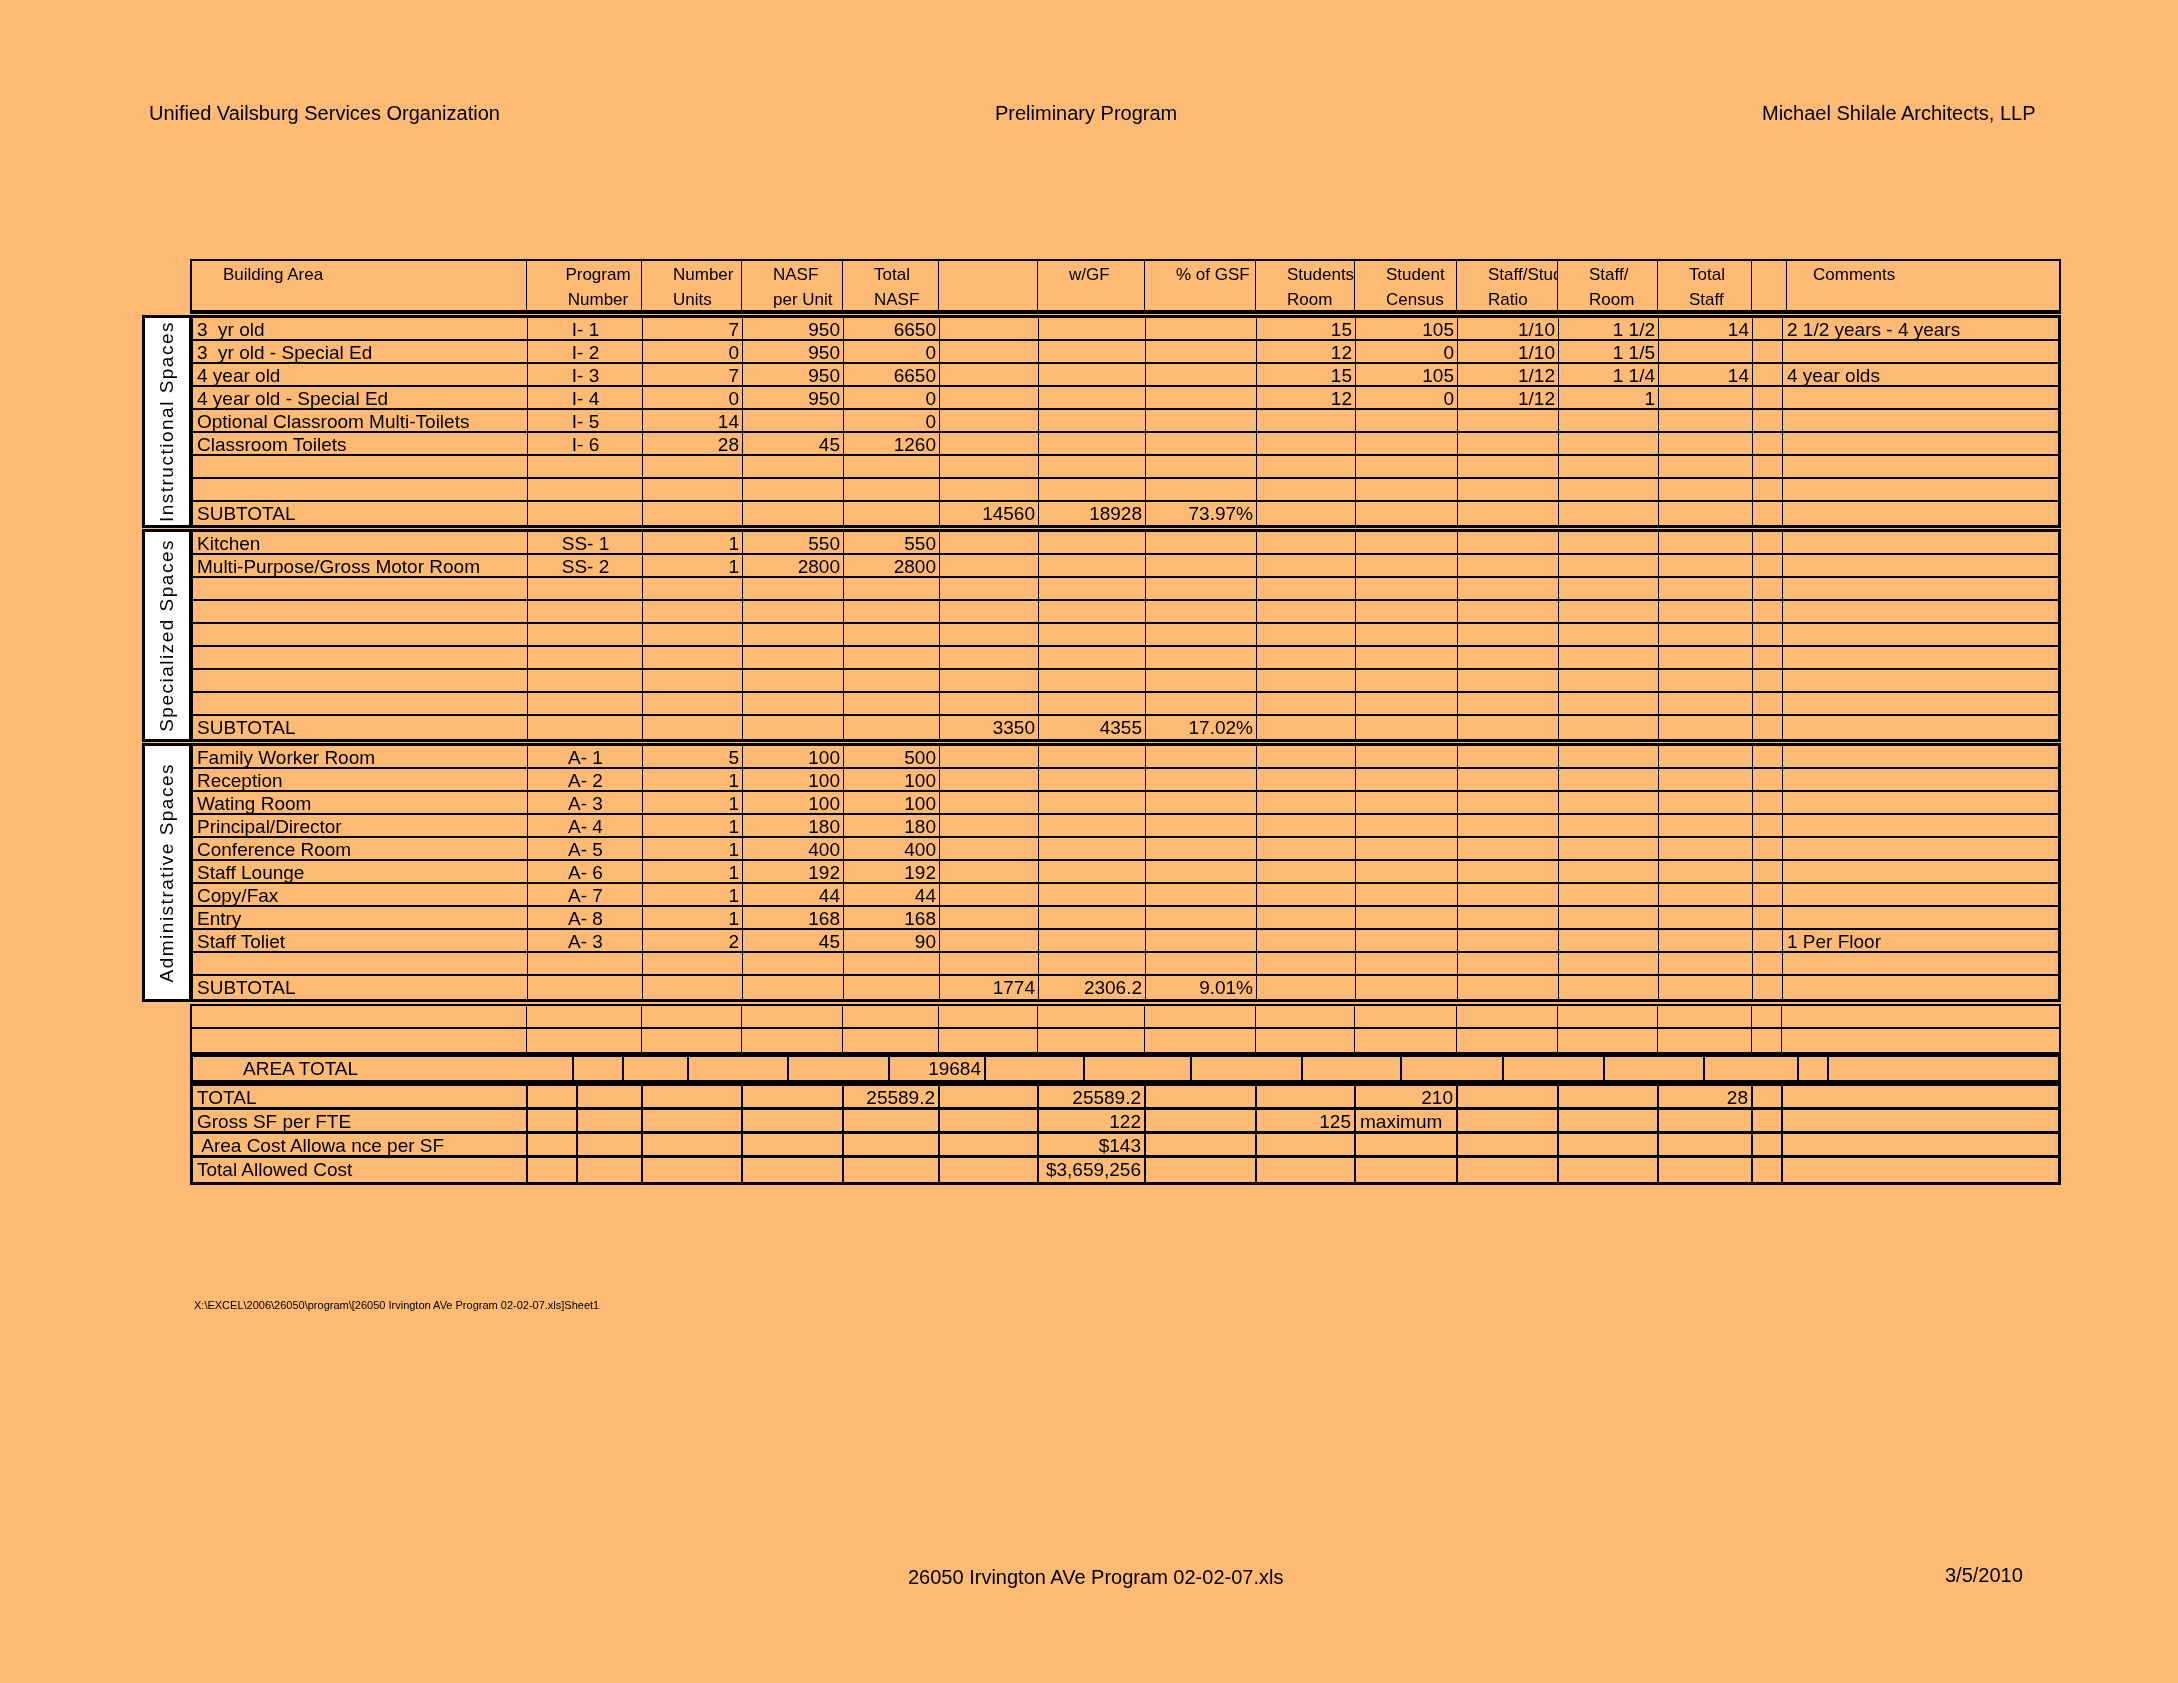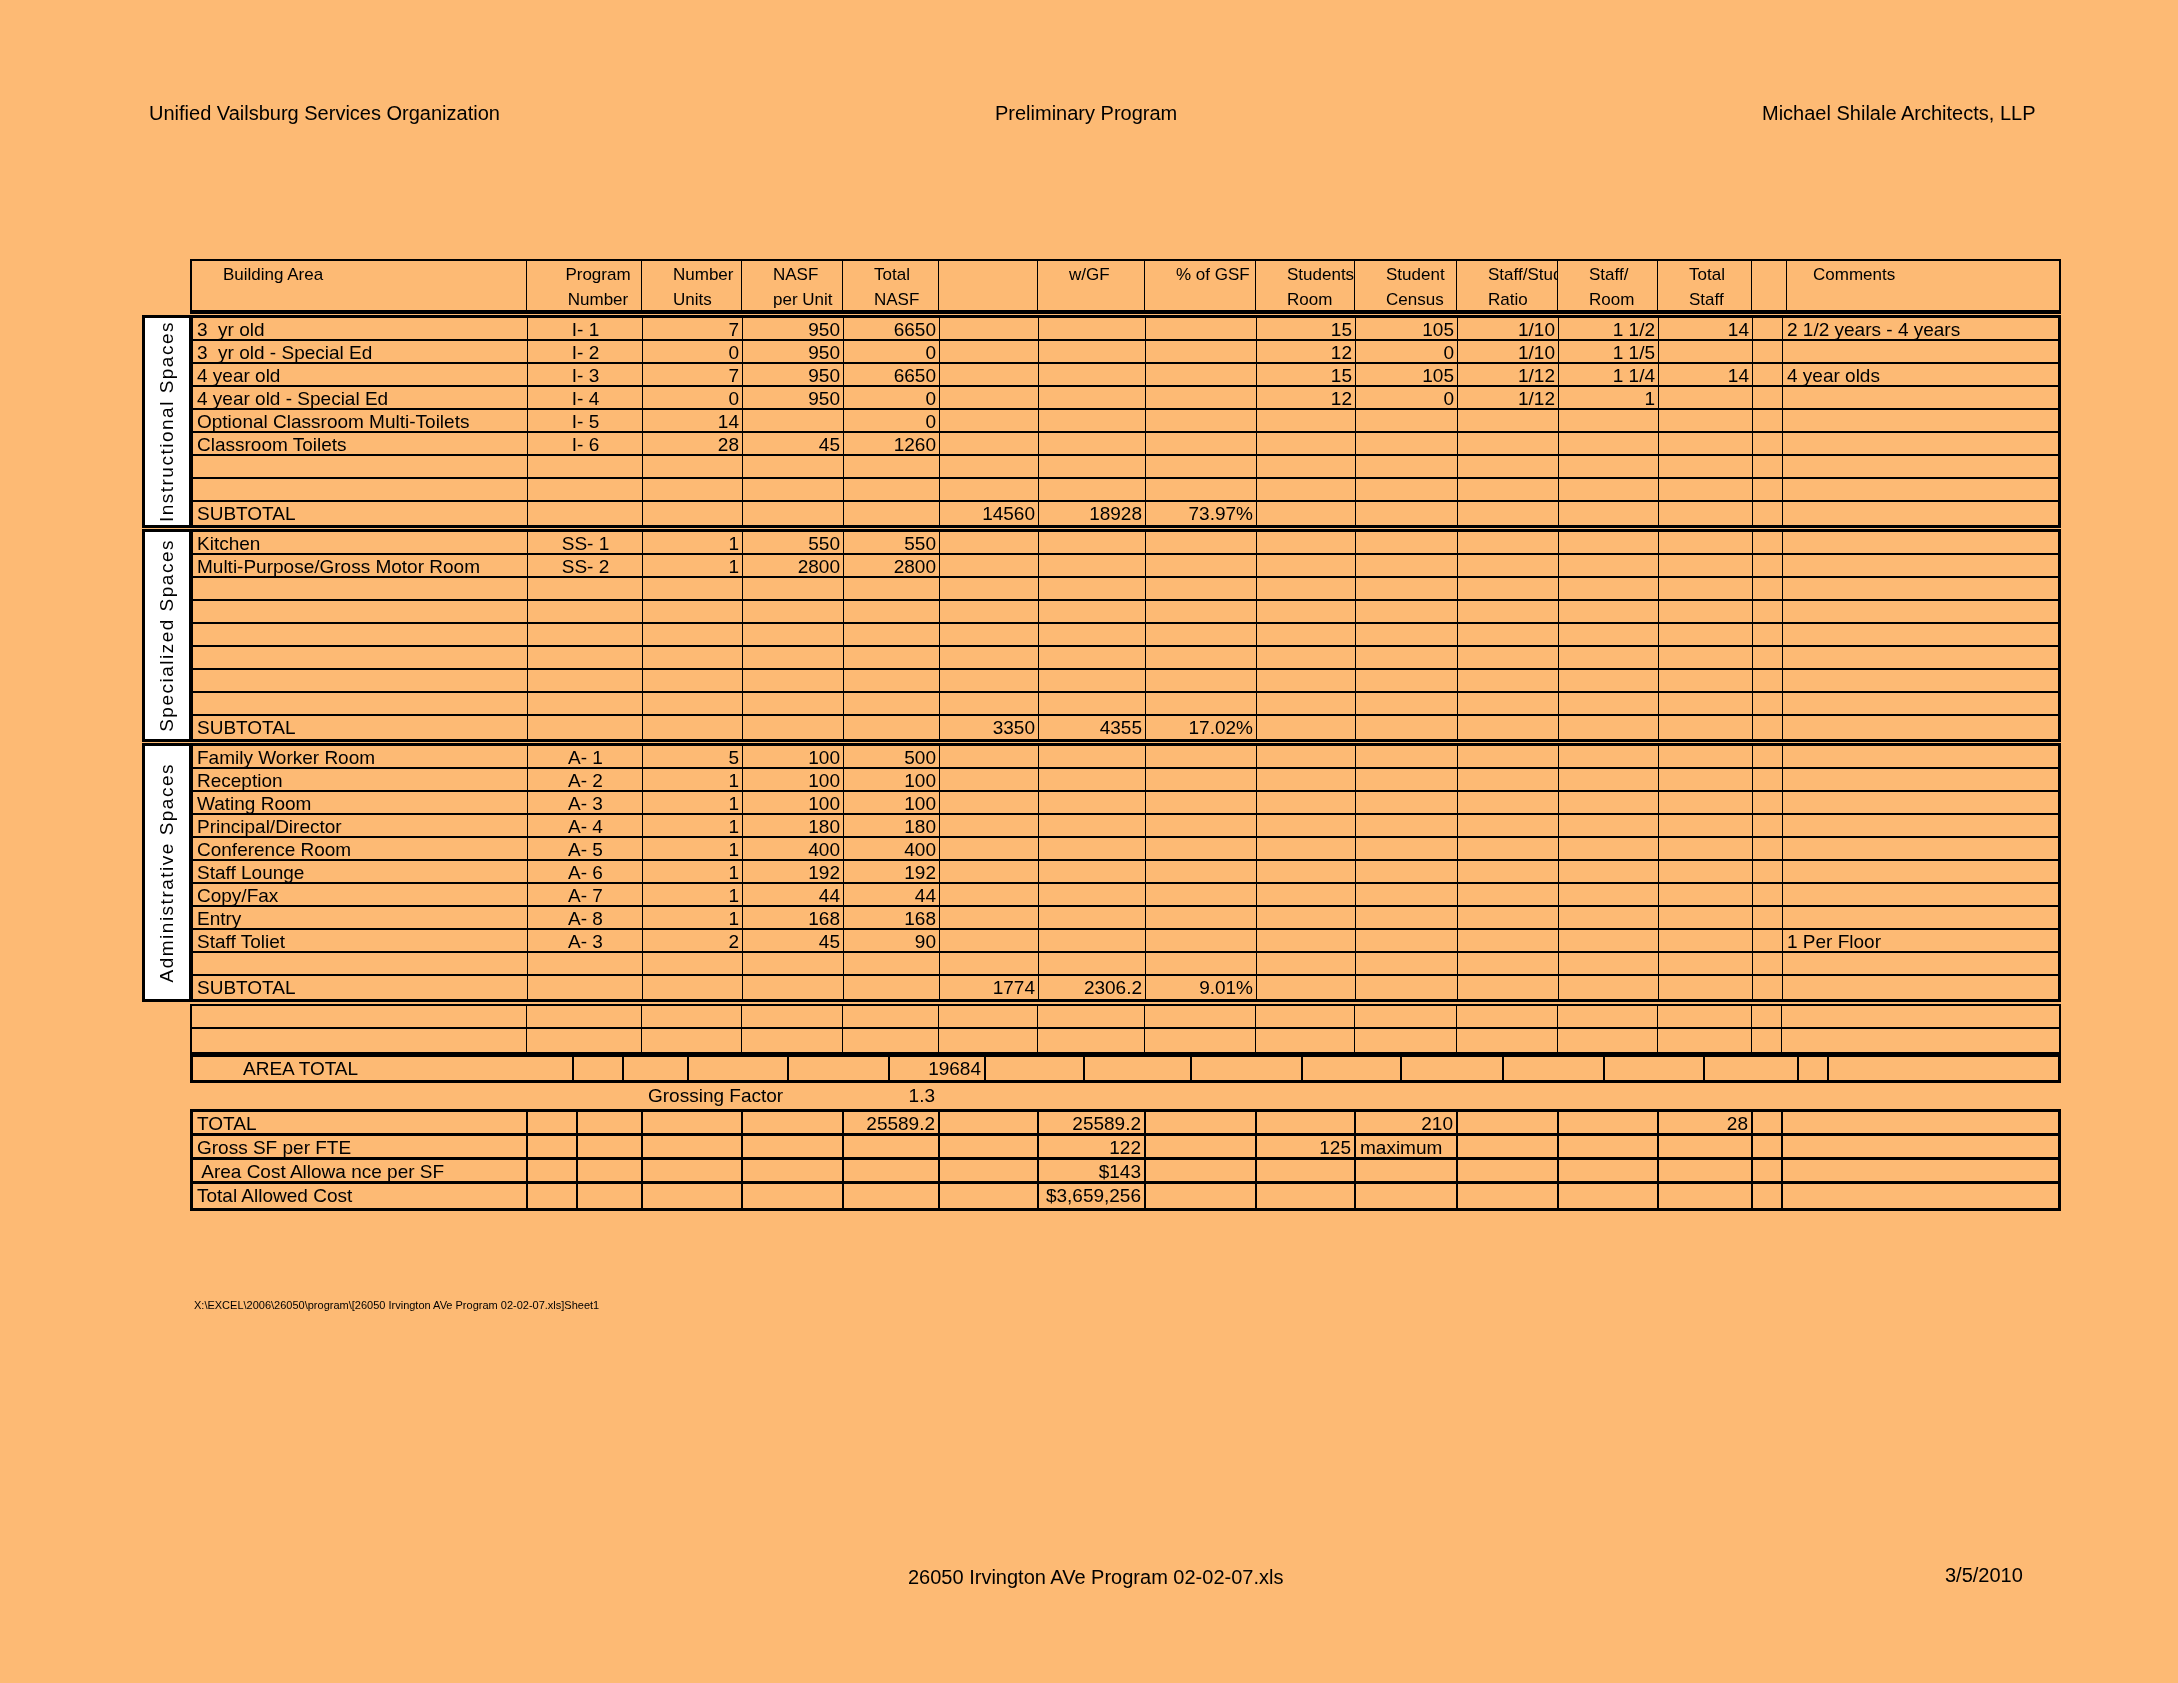--- a/index.html
+++ b/index.html
@@ -661,24 +661,20 @@
           <div class="cell a-right"></div>
           <div class="cell a-right"></div>
           <div class="cell a-right"></div>
           <div class="cell a-right"></div>
           <div class="cell a-right"></div>
           <div class="cell a-right"></div>
           <div class="cell a-left"></div>
           <div class="cell a-left"></div>
         </div>
       </div>
-      <div class="grossing-row">
-        <span class="g-label">Grossing Factor</span>
-        <span class="g-value">1.3</span>
-      </div>
       <div class="bottom-block">
         <div class="row split">
           <div class="cell a-left">TOTAL</div>
           <div class="cell a-center"></div>
           <div class="cell a-center"></div>
           <div class="cell a-right"></div>
           <div class="cell a-right"></div>
           <div class="cell a-right">25589.2</div>
           <div class="cell a-right"></div>
           <div class="cell a-right">25589.2</div>

